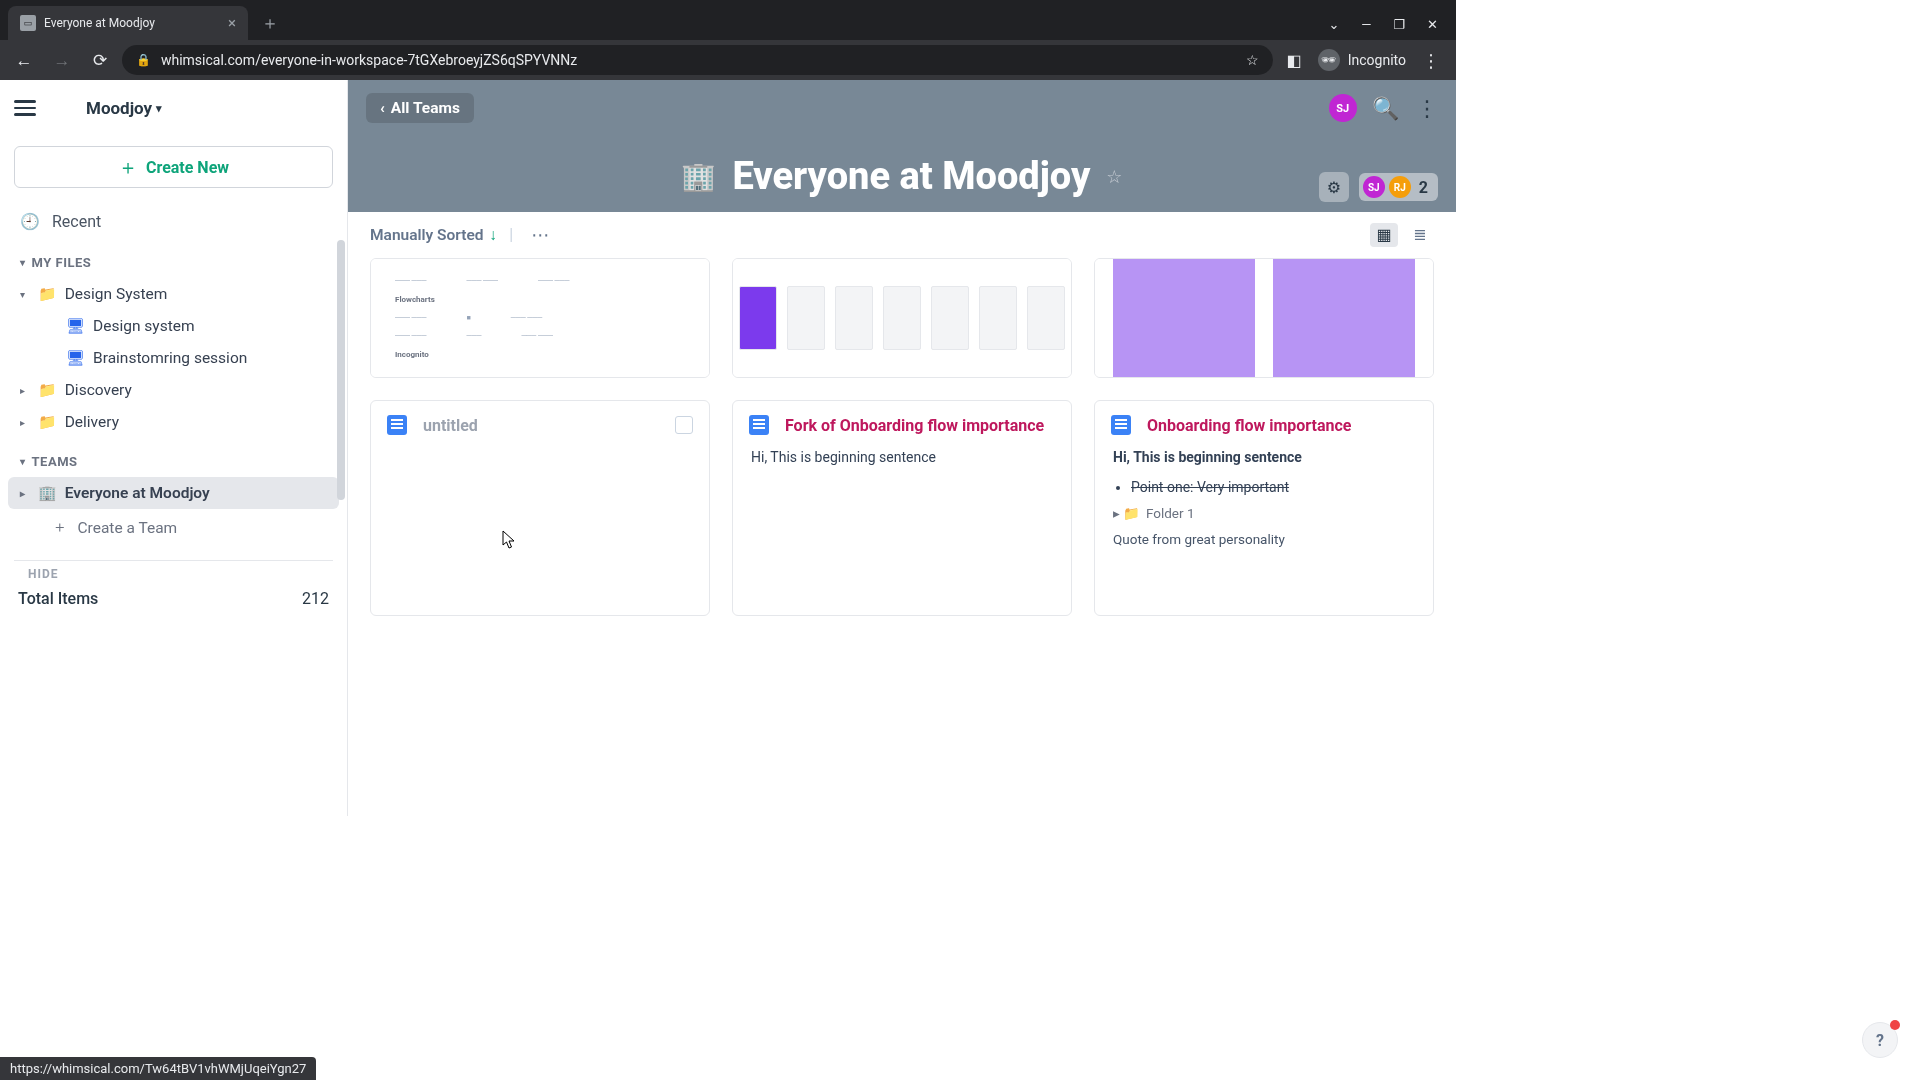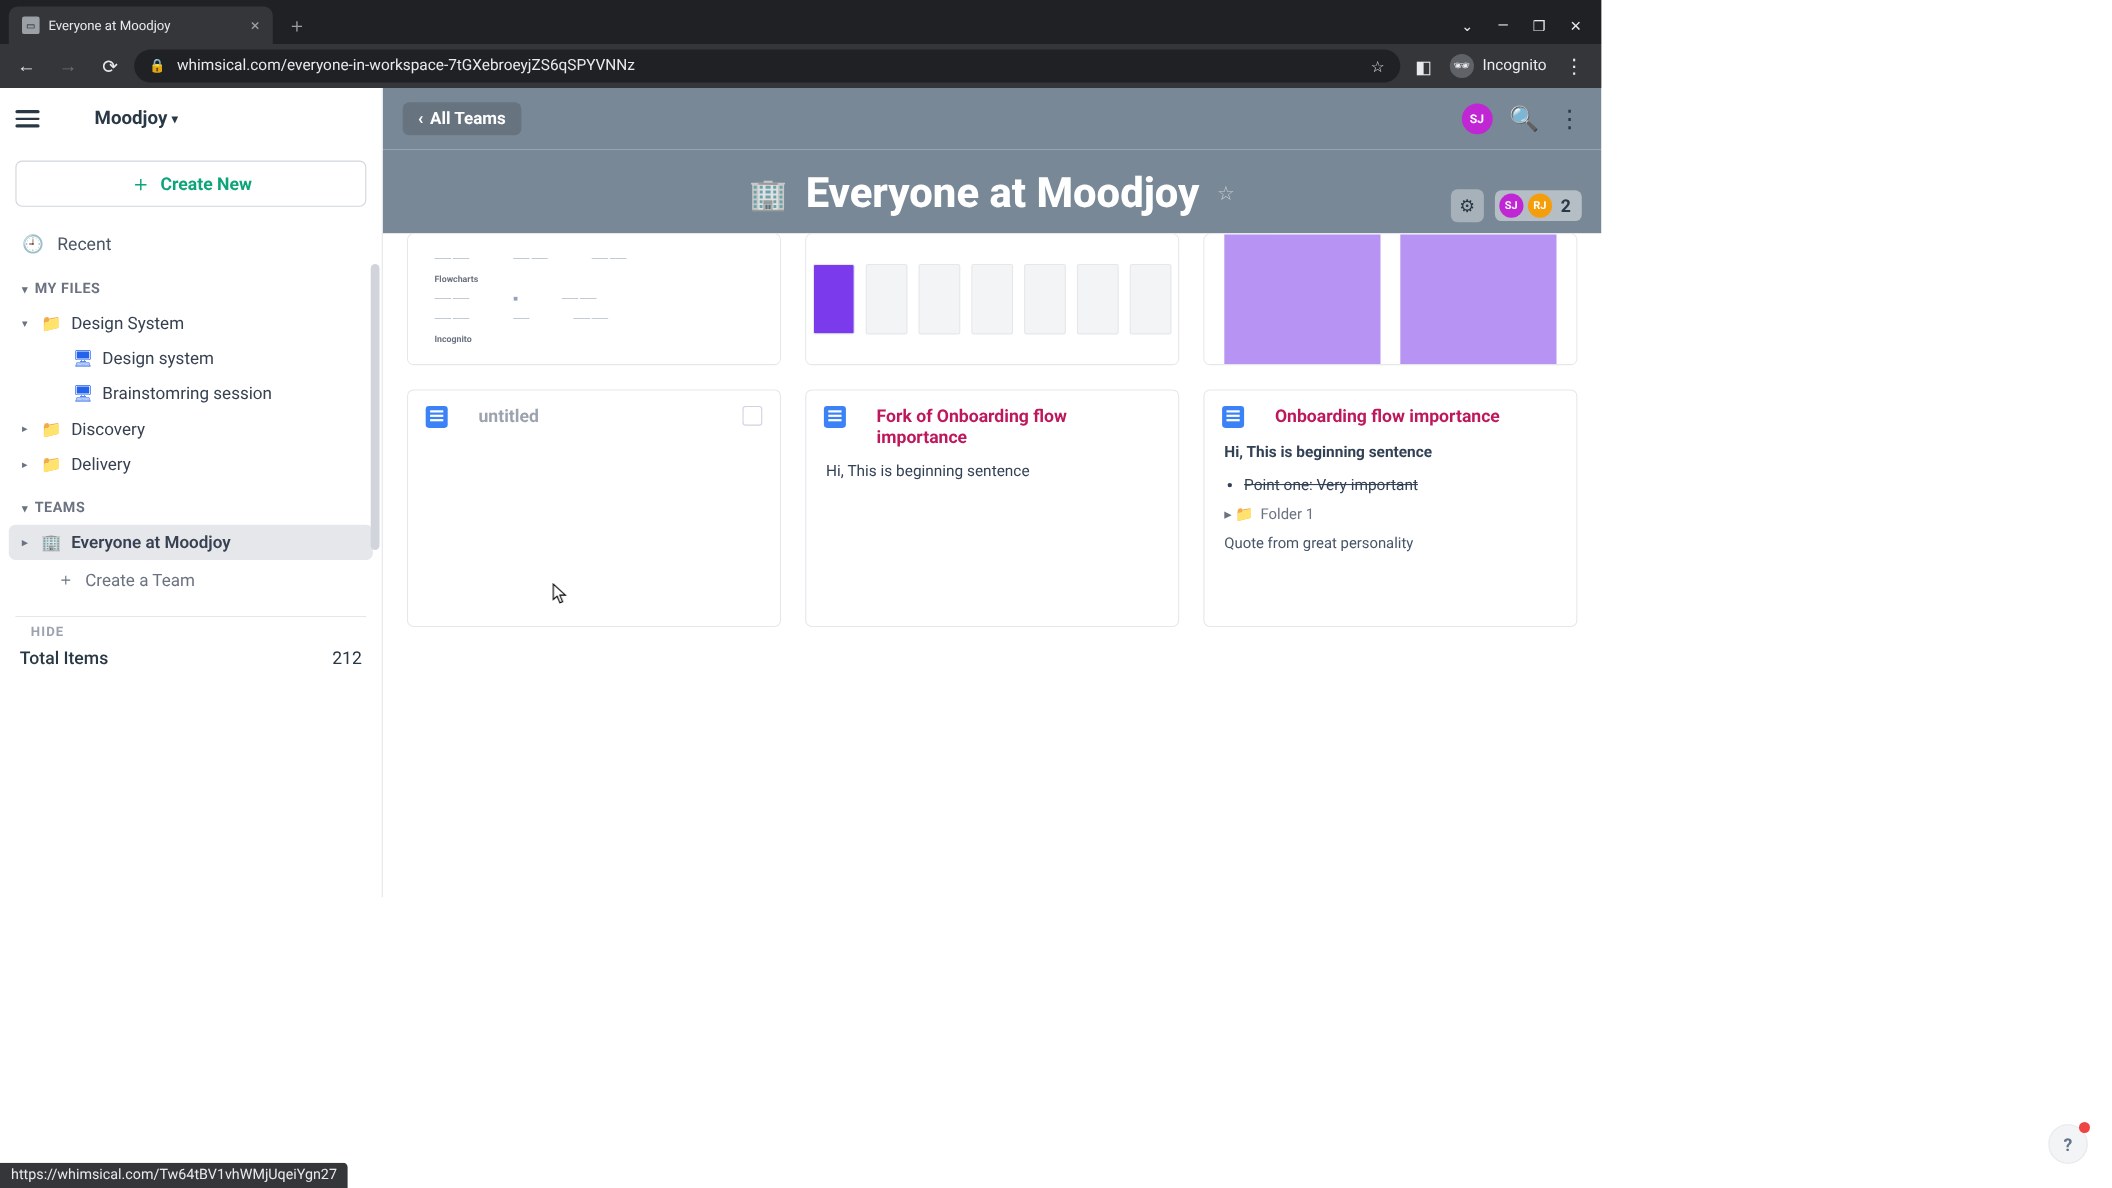--- a/index.html
+++ b/index.html
@@ -80,21 +80,21 @@
 .grid { padding:0 22px 22px; display:grid; grid-template-columns:repeat(3,1fr); gap:22px; overflow:auto }
 .card { border:1px solid #e5e7eb; border-radius:6px; background:#fff; overflow:hidden; position:relative }
 .thumb { height:118px; background:#fff; display:flex; align-items:center; justify-content:center; gap:10px; padding:6px }
 .thumb .mini { height:60%; flex:1; background:#f3f4f6; border:1px solid #e5e7eb; border-radius:2px }
 .thumb.pu { gap:18px; padding:0 18px }
 .thumb.pu .blk { flex:1; height:100%; background:#b794f4 }
 .thumb.flow { flex-direction:column; align-items:flex-start; padding:14px 24px; gap:10px }
 .thumb.flow .row { display:flex; gap:40px; font-size:7px; color:#94a3b8; width:100% }
 .thumb.flow .lbl { font-size:8px; color:#6b7280; font-weight:700 }
 .card-doc { min-height:216px; padding:14px 16px }
-.doc-head { display:flex; align-items:flex-start; gap:28px }
+.doc-head { display:flex; align-items:center; gap:16px }
 .doc-ico { width:20px; height:20px; background:#3b82f6; border-radius:3px; position:relative }
 .doc-ico::before { content:""; position:absolute; left:4px; top:4px; right:4px; height:2px; background:#fff; box-shadow:0 4px 0 #fff, 0 8px 0 #fff }
 .doc-title { font-weight:700; font-size:16px; color:#be185d }
 .doc-title.muted { color:#9ca3af }
 .doc-chk { margin-left:auto; width:18px; height:18px; border:1.5px solid #cbd5e1; border-radius:3px }
 .doc-body { padding:14px 2px 0; font-size:14px; color:#334155 }
 .doc-body b { font-weight:700 }
 .doc-body ul { padding-left:18px; margin:14px 0 10px }
 .doc-body li { text-decoration:line-through }
 .folder-line { display:flex; align-items:center; gap:6px; color:#6b7280; font-size:13.5px; margin:4px 0 }
@@ -242,20 +242,32 @@
             <span>⚙</span>
           </div>
         <div class="member-chip">
           <span class="mini-av sj">SJ</span>
           <span class="mini-av rj">RJ</span>
           <span style="margin-left:4px">2</span>
         </div>
       </div>
     </div>
 
+    <div class="content-bar">
+      <div class="sort">
+        <span>Manually Sorted</span>
+        <span class="arr">↓</span>
+      </div>
+      <span style="color:#cbd5e1">|</span>
+      <span class="dots3">⋯</span>
+      <div class="view-toggles">
+        <div class="vt active">▦</div>
+        <div class="vt">≣</div>
+      </div>
+    </div>
 
     <div class="grid">
 
       <div class="card">
         <div class="thumb flow">
           <div class="row">
               <span>─── ───</span>
               <span>─── ───</span>
               <span>─── ───</span>
             </div>

